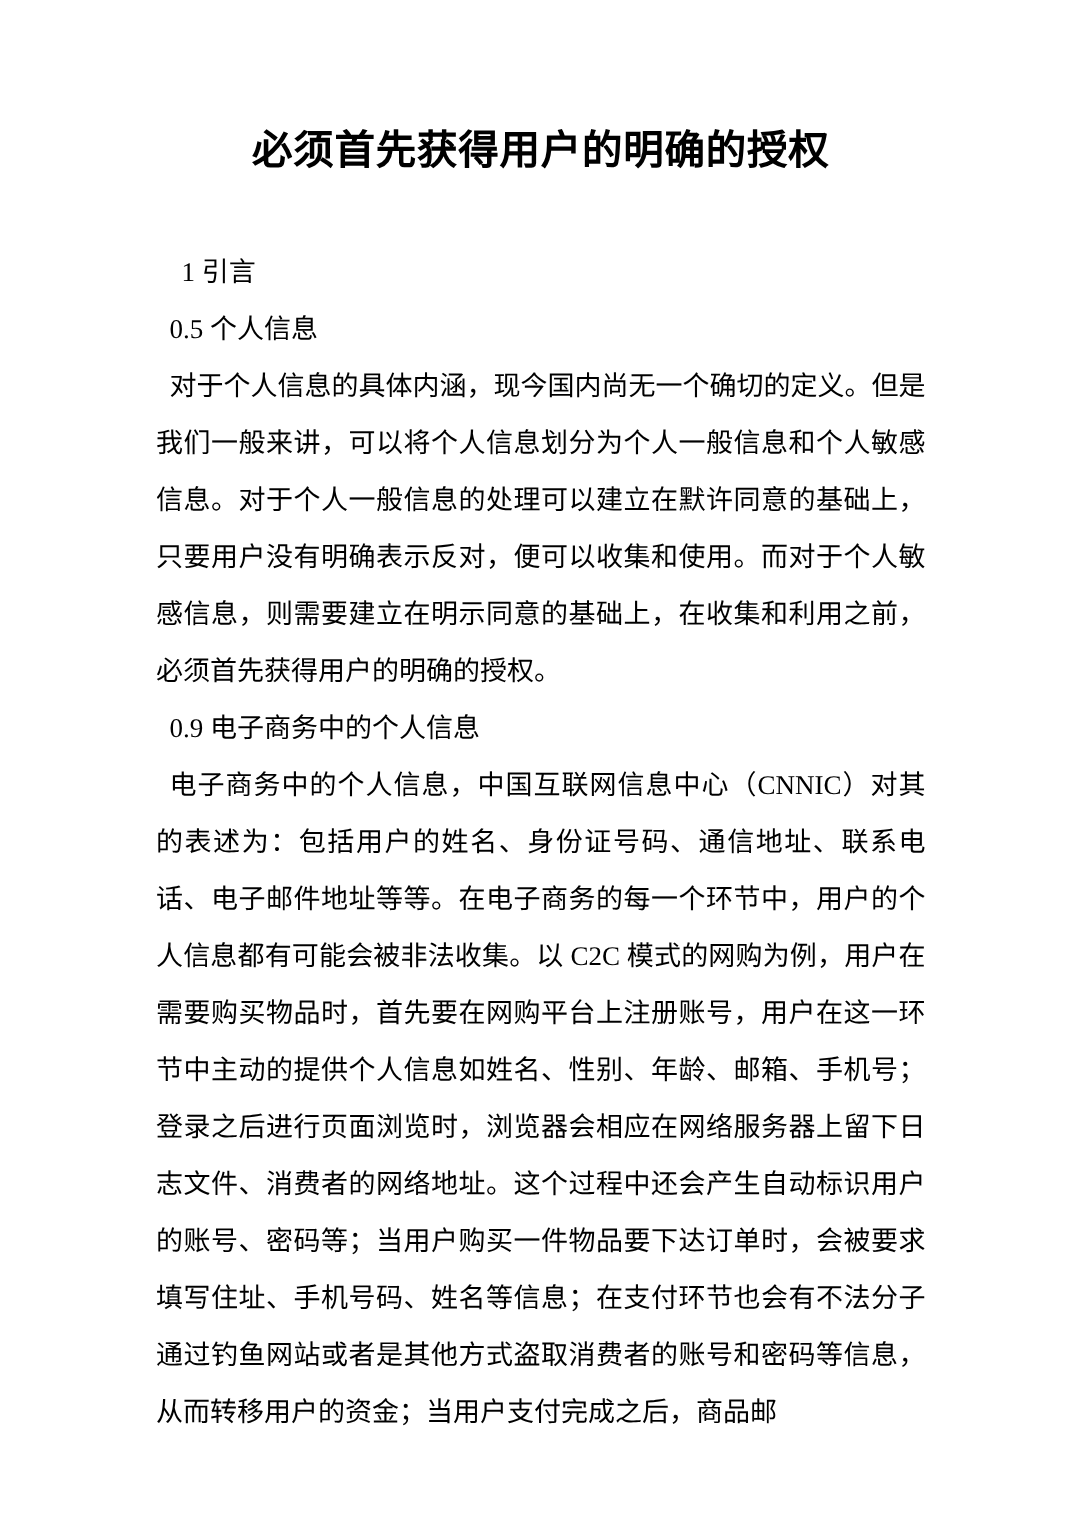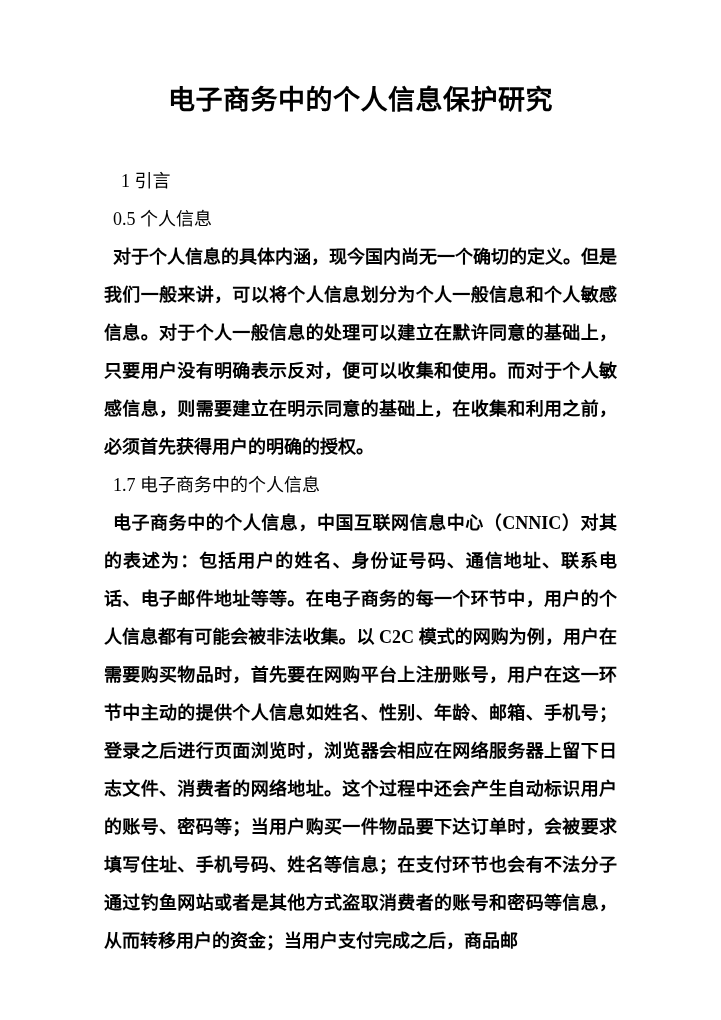--- a/index.html
+++ b/index.html
@@ -26,32 +26,32 @@
   }
   .doc-content {
     margin: 45px 104px 0 104px;
     font-size: 18px;
     line-height: 38px;
     text-align: justify;
     color: #000000;
   }
   .heading-l1 { padding-left: 17px; }
   .heading-l2 { padding-left: 9px; }
-  .para { text-indent: 9px; font-weight: bold; }
+  .para { text-indent: 9px; }
 </style>
 </head>
 <body>
 
 <div class="doc-page">
-  <h1 class="doc-title">电子商务中的个人信息保护研究</h1>
+  <h1 class="doc-title">必须首先获得用户的明确的授权</h1>
 
   <div class="doc-content">
     <div class="heading heading-l1">1 引言</div>
 
     <div class="heading heading-l2">0.5 个人信息</div>
 
     <div class="para">对于个人信息的具体内涵，现今国内尚无一个确切的定义。但是我们一般来讲，可以将个人信息划分为个人一般信息和个人敏感信息。对于个人一般信息的处理可以建立在默许同意的基础上，只要用户没有明确表示反对，便可以收集和使用。而对于个人敏感信息，则需要建立在明示同意的基础上，在收集和利用之前，必须首先获得用户的明确的授权。</div>
 
-    <div class="heading heading-l2">1.7 电子商务中的个人信息</div>
+    <div class="heading heading-l2">0.9 电子商务中的个人信息</div>
 
     <div class="para">电子商务中的个人信息，中国互联网信息中心（CNNIC）对其的表述为：包括用户的姓名、身份证号码、通信地址、联系电话、电子邮件地址等等。在电子商务的每一个环节中，用户的个人信息都有可能会被非法收集。以 C2C 模式的网购为例，用户在需要购买物品时，首先要在网购平台上注册账号，用户在这一环节中主动的提供个人信息如姓名、性别、年龄、邮箱、手机号；登录之后进行页面浏览时，浏览器会相应在网络服务器上留下日志文件、消费者的网络地址。这个过程中还会产生自动标识用户的账号、密码等；当用户购买一件物品要下达订单时，会被要求填写住址、手机号码、姓名等信息；在支付环节也会有不法分子通过钓鱼网站或者是其他方式盗取消费者的账号和密码等信息，从而转移用户的资金；当用户支付完成之后，商品邮</div>
   </div>
 </div>
 
 </body></html>

